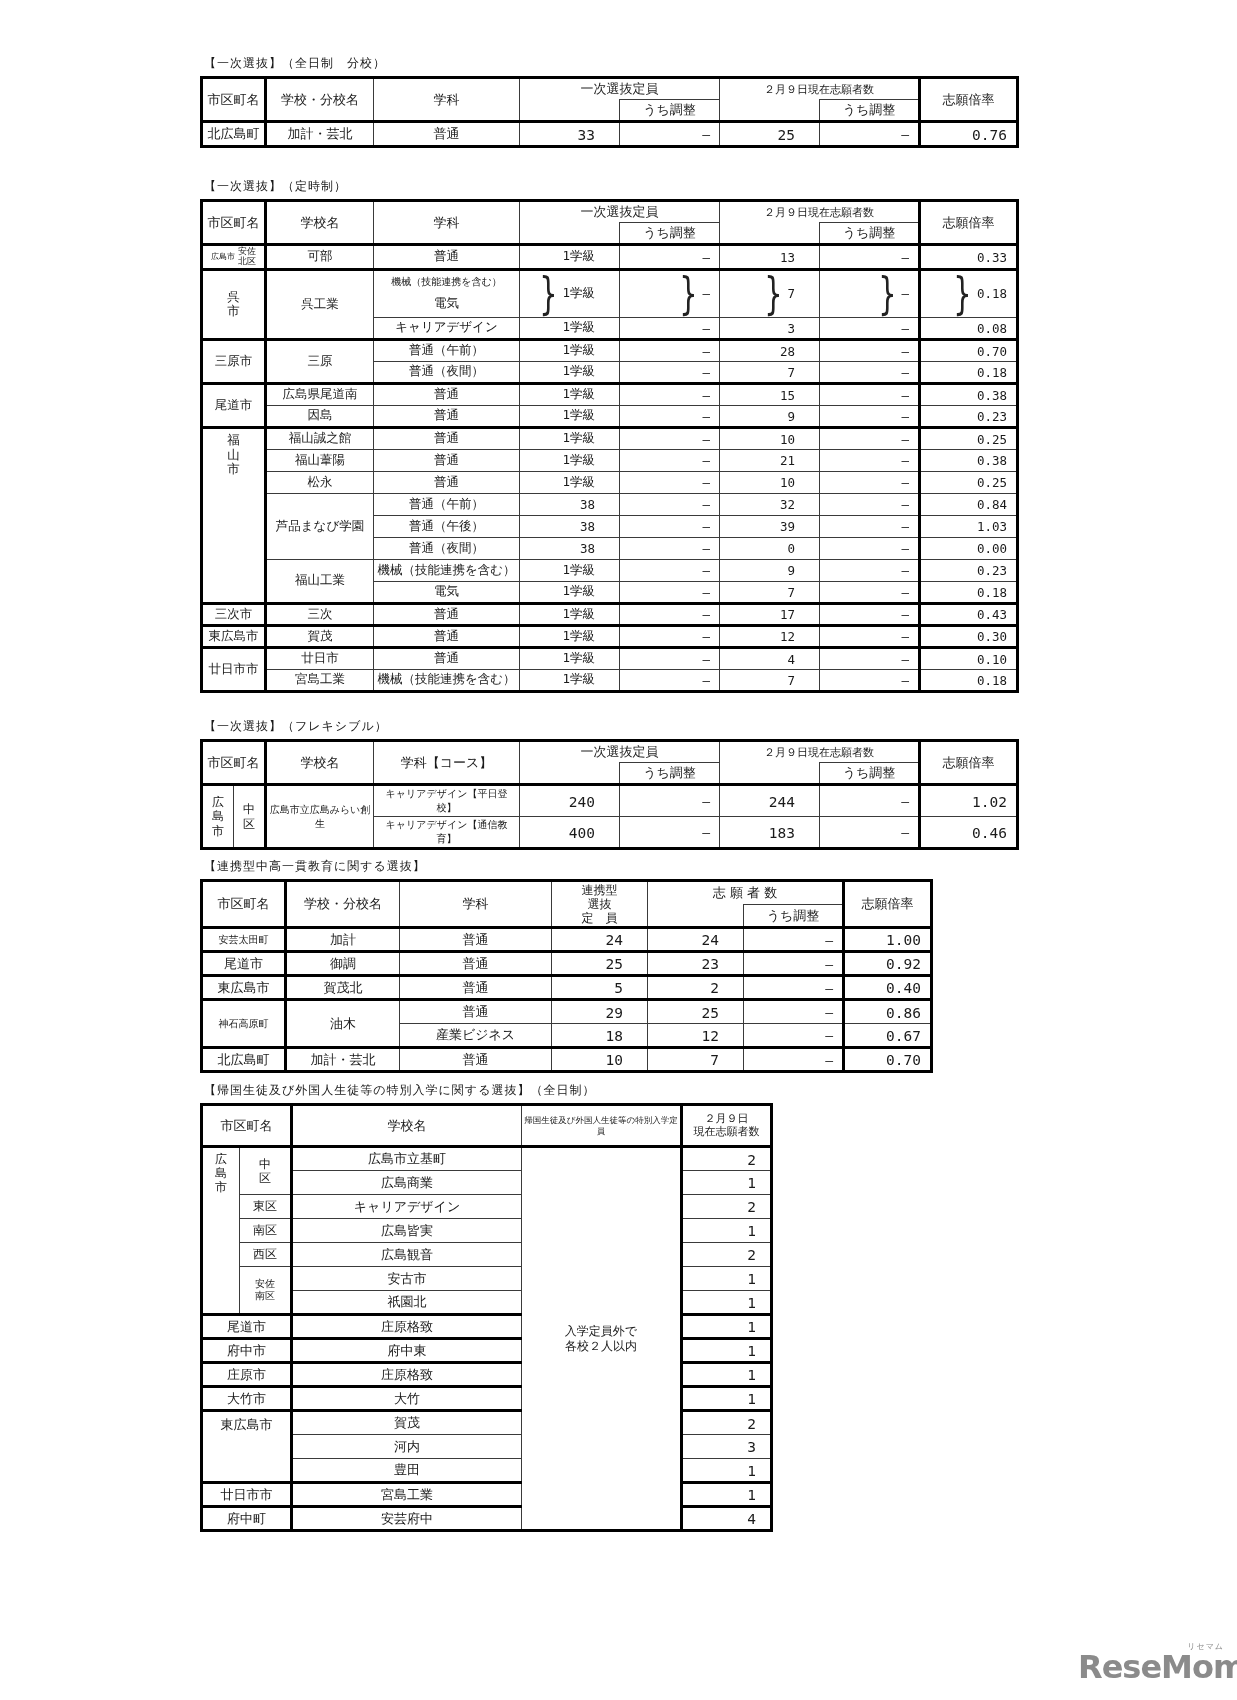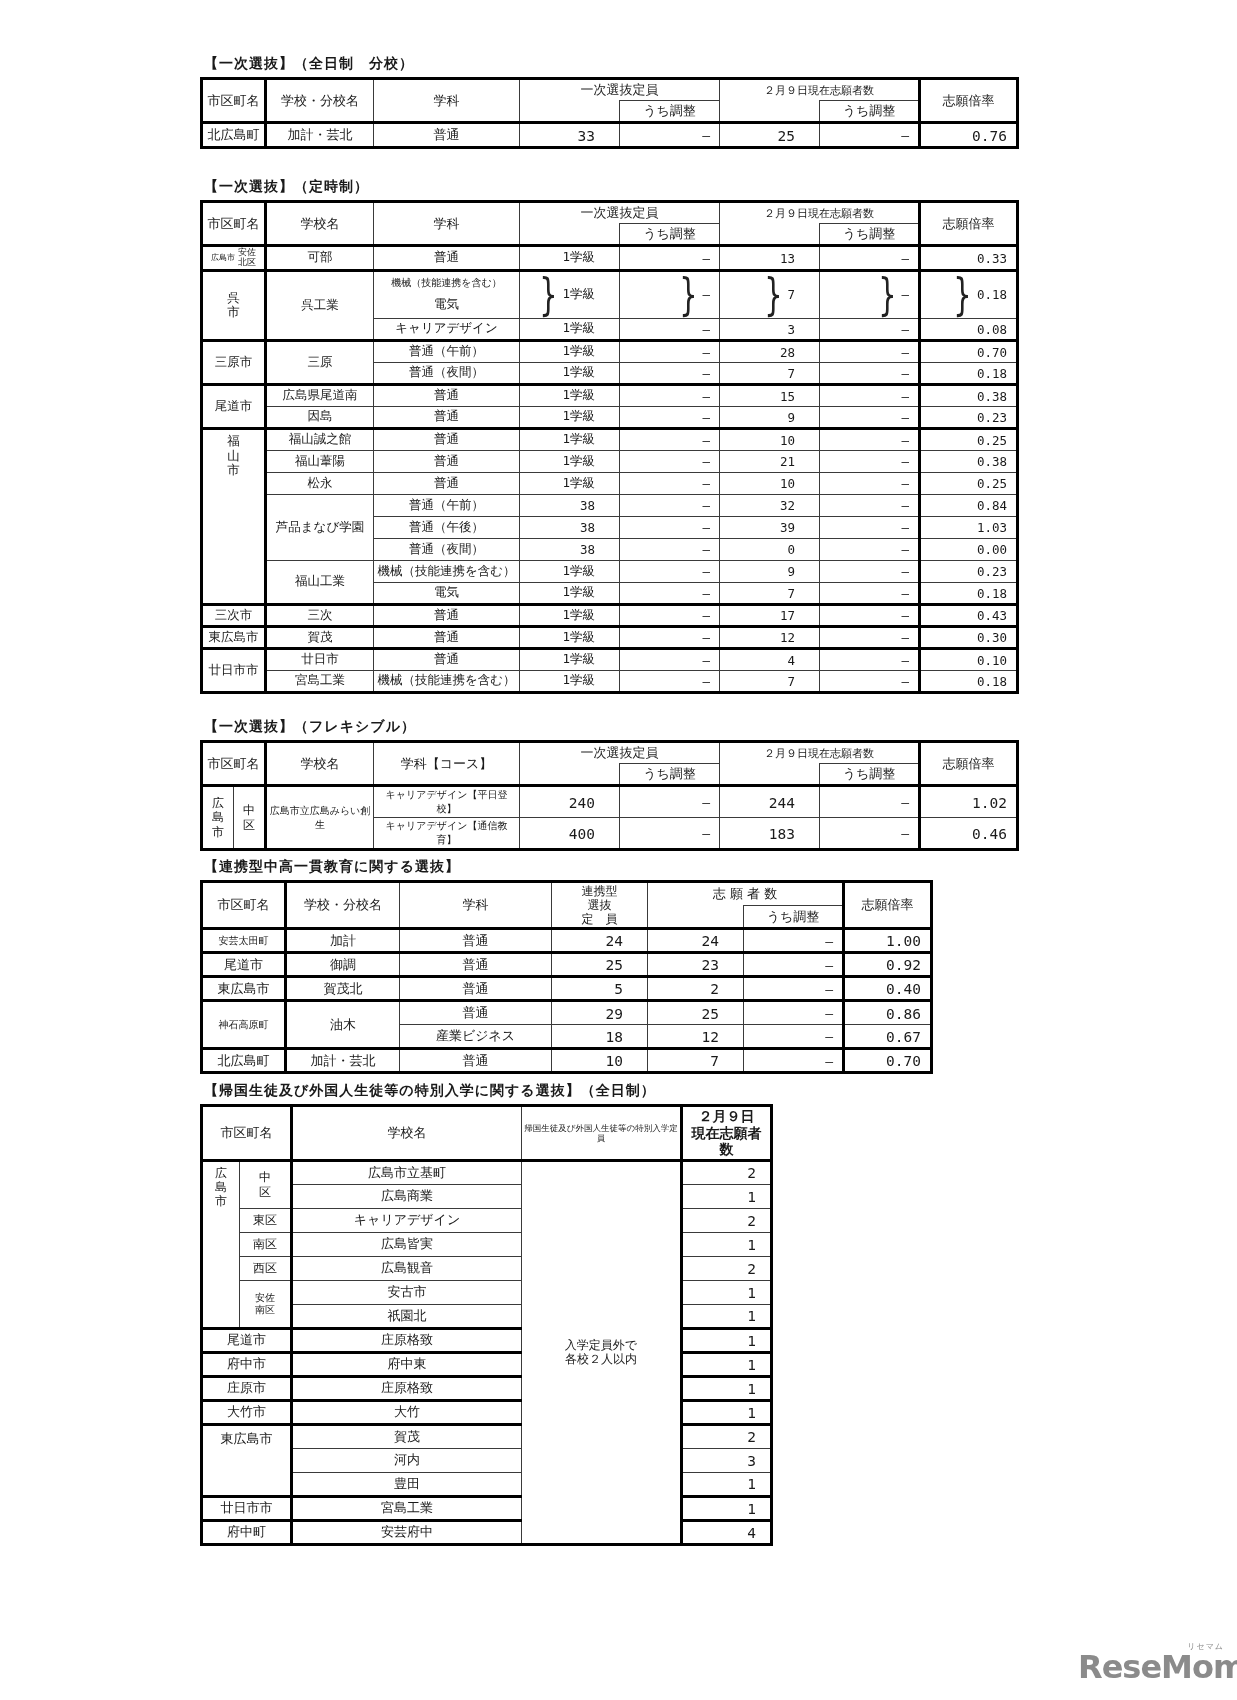--- a/index.html
+++ b/index.html
@@ -1,36 +1,36 @@
 <!DOCTYPE html>
 <html><head>
 <meta charset="utf-8">
 <style>
   html,body{margin:0;padding:0;background:#fff;}
   .page{position:relative;width:1237px;height:1700px;background:#fff;overflow:hidden;
         font-family:"DejaVu Sans",sans-serif;color:#1a1a1a;}
   .sec{position:absolute;left:200px;}
-  .tbl-title{font-size:14px;font-weight:700;margin:0 0 4px 4px;letter-spacing:1px;}
+  .tbl-title{font-size:12px;font-weight:400;margin:0 0 4px 4px;letter-spacing:1px;}
   table{border-collapse:collapse;table-layout:fixed;border:3px solid #000;}
   th,td{border:1px solid #3a3a3a;font-size:13px;text-align:center;padding:1px 2px;
         box-sizing:border-box;overflow:hidden;}
   th{font-weight:normal;}
   
   .vr{border-right:3px solid #000 !important;}
   .vl{border-left:3px solid #000 !important;}
   .hbb{border-bottom:3px solid #000 !important;}
   tr.bt>td{border-top:3px solid #000 !important;}
   .nbb{border-bottom:none !important;}
   .nbt{border-top:none !important;}
   
   .pre{white-space:pre-line;line-height:1.18;}
   .vtop{vertical-align:top;padding-top:4px;}
   .sm{font-size:10px;}
   .smh{font-size:11px;}
-  .f11{font-size:14px;font-weight:bold;}
+  .f11{font-size:11px;}
   .f12{font-size:12px;}
   .tiny{font-size:8.5px;line-height:1.2;}
   .num{text-align:right;padding-right:24px;font-size:14.5px;font-family:"DejaVu Sans Mono","DejaVu Sans",monospace;}
   .cnum{text-align:right;padding-right:14px;font-size:14.5px;font-family:"DejaVu Sans Mono","DejaVu Sans",monospace;}
   .dash{text-align:right;padding-right:9px;font-size:13px;font-family:"DejaVu Sans Mono","DejaVu Sans",monospace;}
   .rate{text-align:right;padding-right:9px;font-size:14.5px;font-family:"DejaVu Sans Mono","DejaVu Sans",monospace;}
   .hzc{display:flex;align-items:center;justify-content:center;gap:3px;}
   .t8{font-size:8px;}
   .t9{font-size:9px;white-space:pre-line;line-height:1.1;text-align:left;}
   .stk.sp>div{padding:3px 0;}

